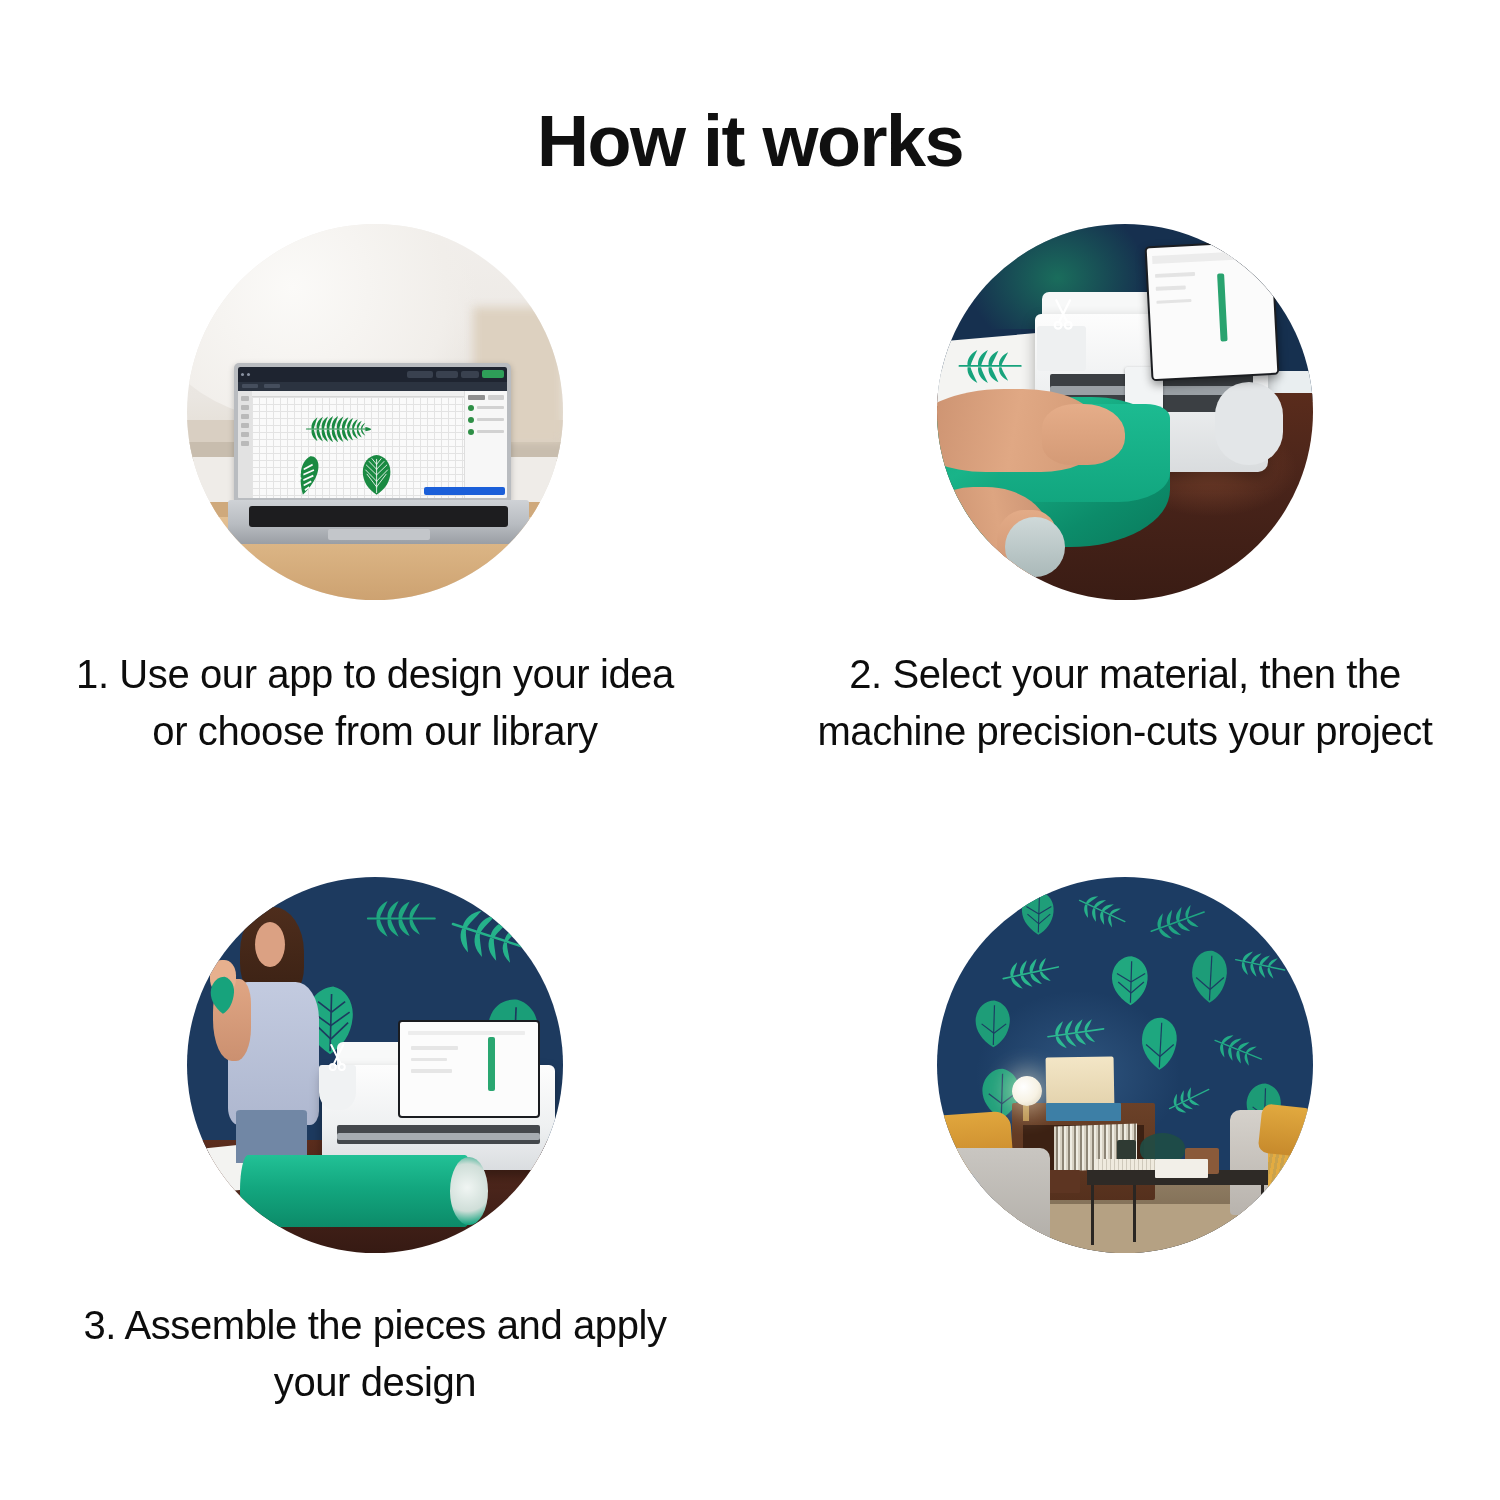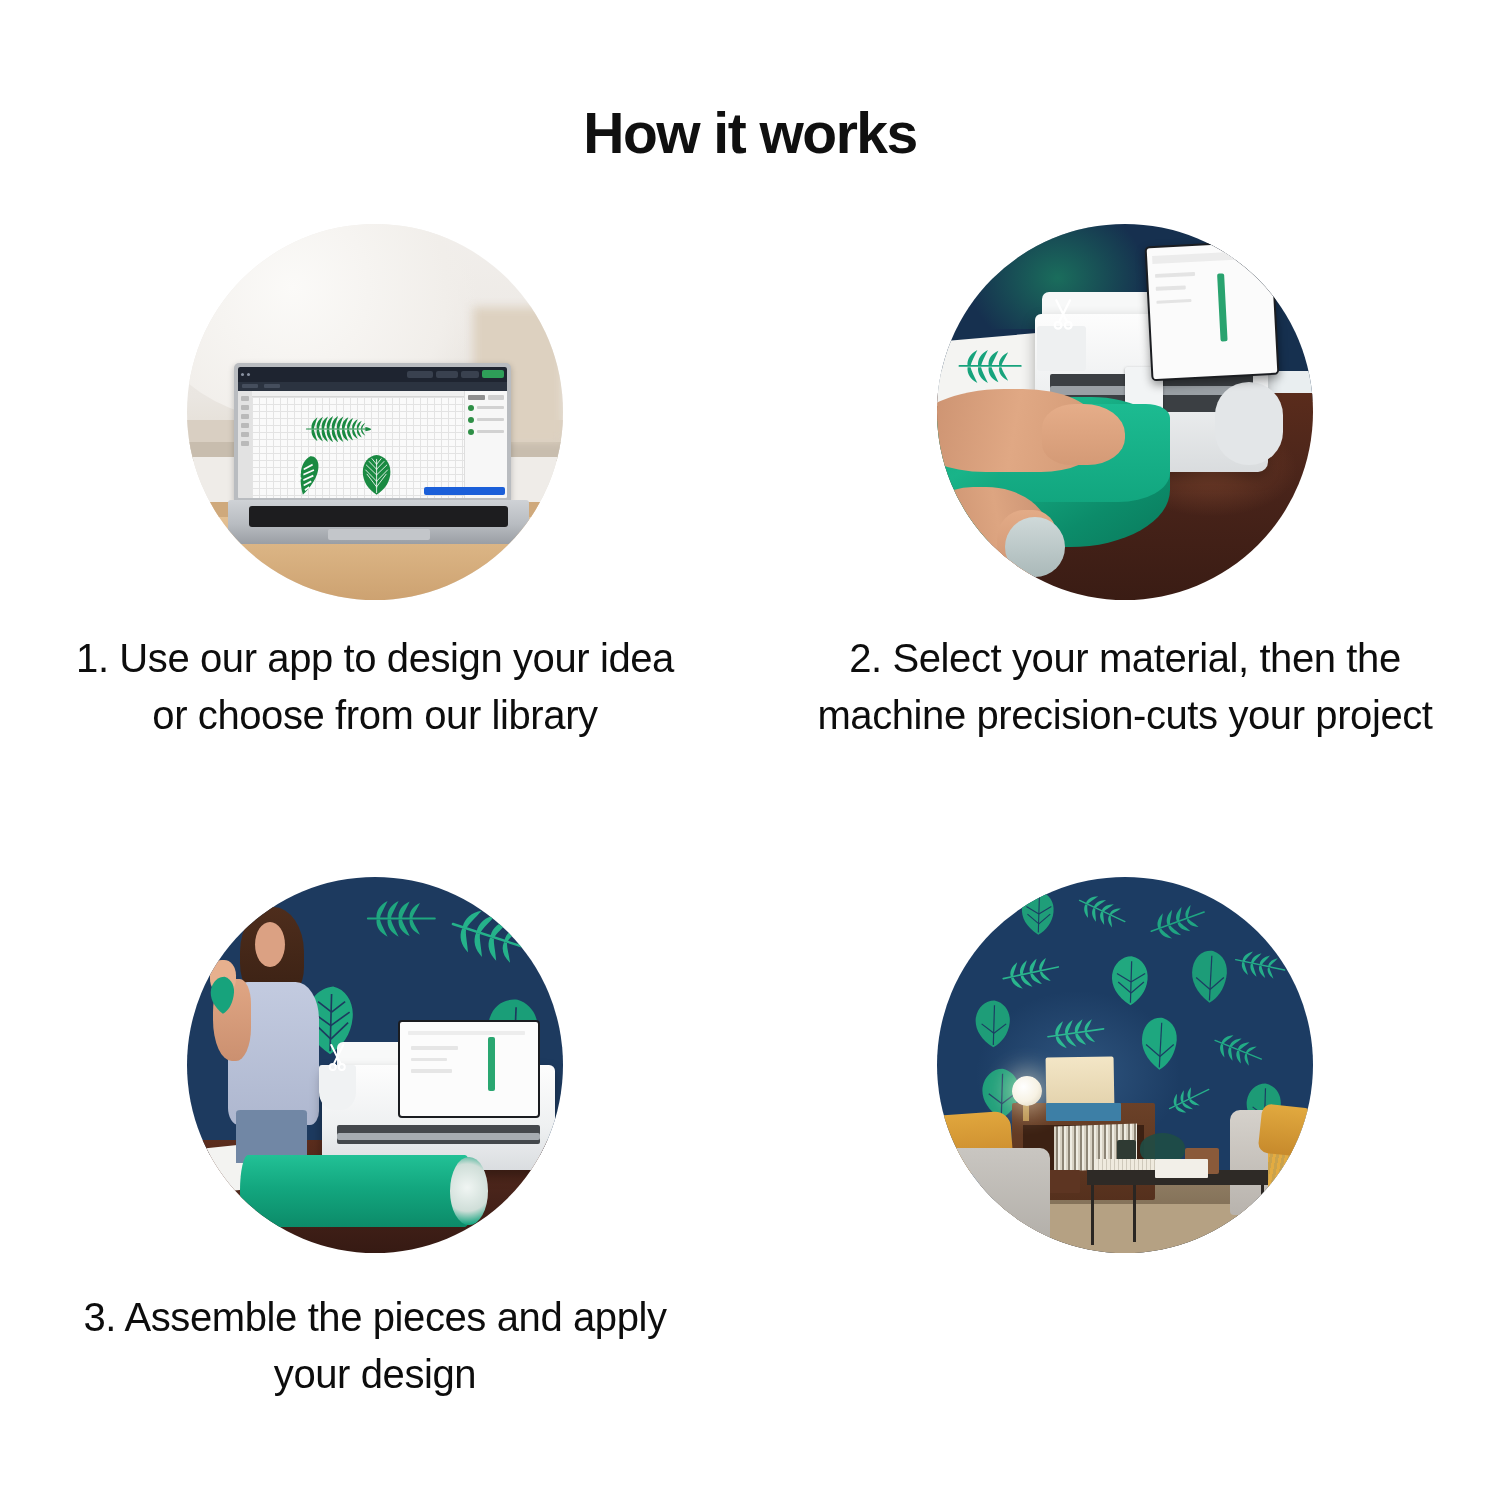--- a/index.html
+++ b/index.html
@@ -8,46 +8,46 @@
     background: #ffffff;
     font-family: "Liberation Sans", sans-serif;
     overflow: hidden;
   }
 
   .page { position: relative; width: 1500px; height: 1500px; background: #fff; }
 
   .page-title {
     position: absolute; top: 105px; left: 0; width: 1500px;
     text-align: center;
-    font-size: 57px; font-weight: 700; letter-spacing: -1.5px;
+    font-size: 72px; font-weight: 700; letter-spacing: -1.5px;
     color: #101010; line-height: 1;
   }
 
   .grid {
     position: absolute; top: 210px; left: 0; width: 1500px; height: 1290px;
     display: grid; grid-template-columns: 750px 750px; grid-template-rows: 645px 645px;
   }
 
-  .step { position: relative; display: flex; flex-direction: column; align-items: center; }
+  .step { position: relative; display: flex; flex-direction: column; align-items: center; gap: 16px; }
 
   .circle-wrap { width: 376px; height: 376px; margin-top: 14px; }
   .step-3 .circle-wrap, .step-4 .circle-wrap { margin-top: 22px; }
 
   .photo {
     width: 376px; height: 376px; border-radius: 50%;
     overflow: hidden; position: relative;
     background: #ffffff;
   }
 
   .caption {
     width: 640px; margin-top: 30px; text-align: center;
     font-size: 40px; line-height: 1.42; color: #0d0d0d;
     letter-spacing: -0.4px; font-weight: 400;
   }
-  .step-3 .caption, .step-4 .caption { margin-top: 36px; }
+  .step-3 .caption, .step-4 .caption { margin-top: 28px; }
 
   
   .p1-bg { position:absolute; inset:0; background: linear-gradient(#f2efec 0%, #eae6e1 46%, #e7e2db 52%, #e7e2db 100%); }
   .p1-wallglow { position:absolute; left:-10%; top:-8%; width:95%; height:62%; border-radius:50%;
      background: radial-gradient(circle at 40% 40%, #fbfaf8 0%, #f1eeeA 60%, rgba(241,238,234,0) 72%); }
   .p1-counter { position:absolute; left:0; top:52%; width:100%; height:10%; background:#d9cfc2; }
   .p1-counterdk { position:absolute; left:0; top:58%; width:100%; height:5%; background:#c8bdae; }
   .p1-wall2 { position:absolute; left:0; top:62%; width:100%; height:14%; background:#efece8; }
   .p1-cab { position:absolute; right:0; top:22%; width:24%; height:36%; background:#ddd1c0; filter: blur(5px); }
   .p1-table { position:absolute; left:0; bottom:0; width:100%; height:26%;

